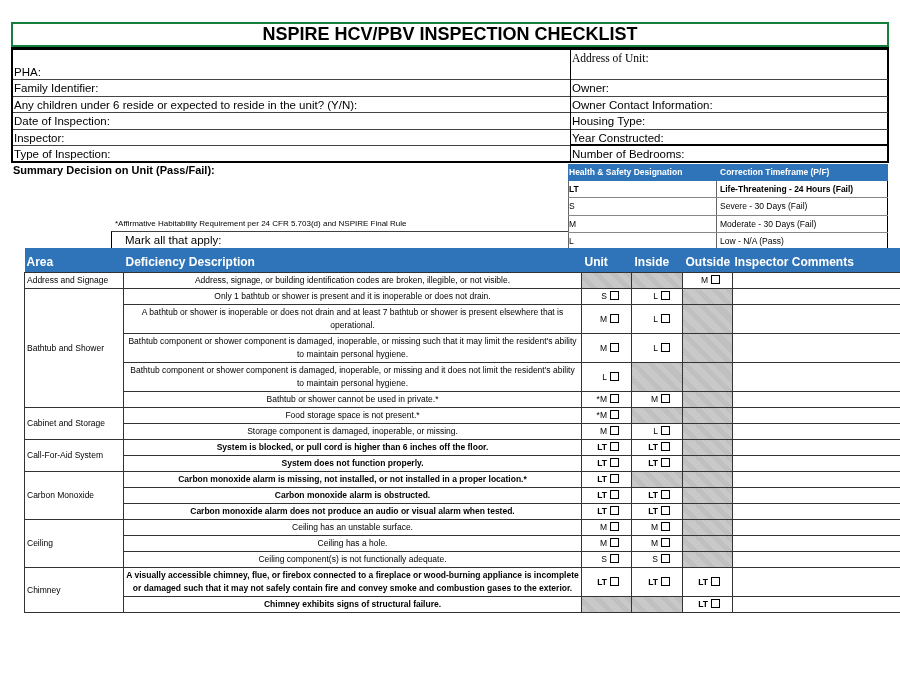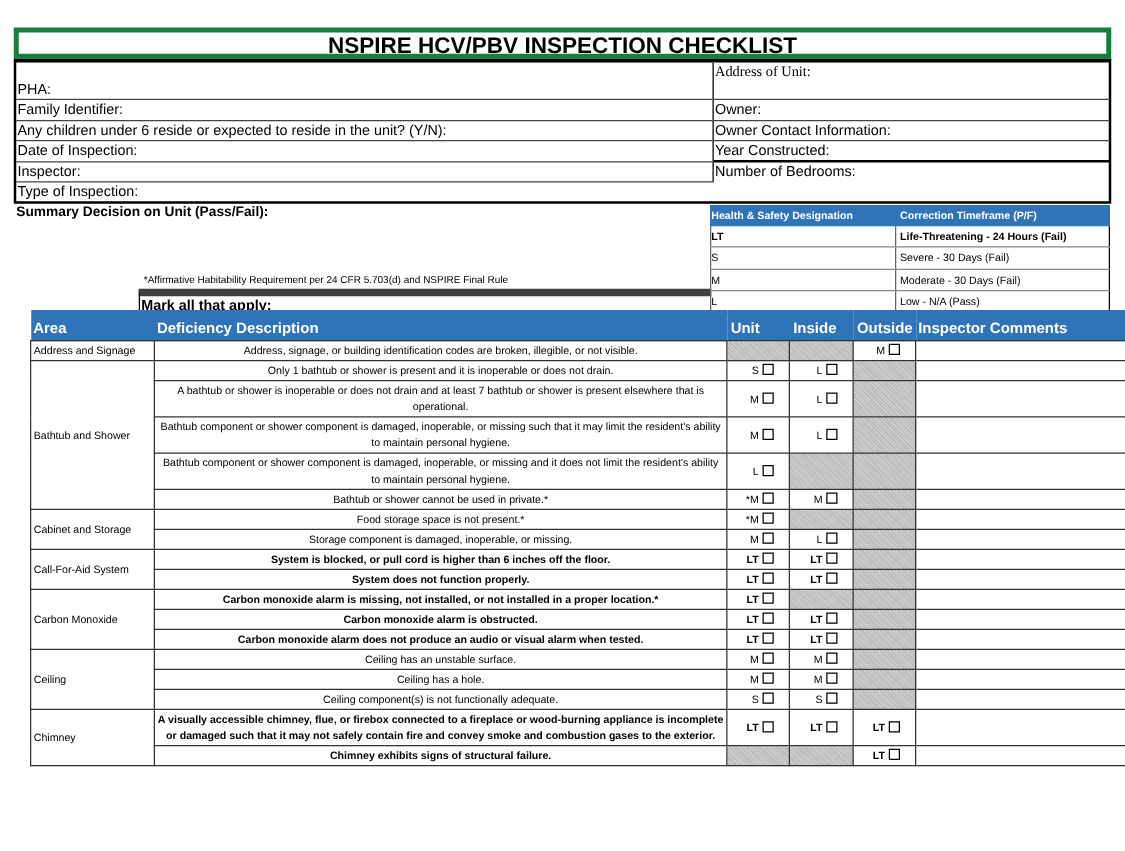--- a/index.html
+++ b/index.html
@@ -1,40 +1,40 @@
 <!DOCTYPE html>
 <html><head>
 <meta charset="utf-8">
 <style>
   html, body { margin:0; padding:0; background:#fff; }
   body { width:900px; height:681px; position:relative; overflow:hidden;
          font-family:"Liberation Sans", sans-serif; color:#000; }
   .abs { position:absolute; box-sizing:border-box; }
 
   
-  #title { left:11px; top:22px; width:878px; height:25px; border:4px solid #15803d;
+  #title { left:11px; top:22px; width:878px; height:25px; border:2px solid #15803d;
            text-align:center; font-weight:bold; font-size:18px; line-height:21px; }
 
   
   #info { left:11px; top:47px; width:878px; height:116px; border:2px solid #000; border-top:3px solid #000; }
   .info-left, .info-right { position:absolute; top:0; }
   .info-left { left:0; width:557px; }
   .info-right { left:557px; width:317px; border-left:1px solid #000; }
   .info-row { box-sizing:border-box; height:16.5px; font-size:11.5px; line-height:16px;
               border-bottom:1px solid #444; padding-left:1px; white-space:nowrap; }
   .info-row.first { height:30px; }
   .info-left .info-row.first { line-height:44px; }
   .info-right .info-row.first { line-height:16px;font-family:Liberation Serif, serif; }
   .info-row.last { border-bottom:none; }
   .info-row.thick { border-bottom:2px solid #000; }
 
   #summary { left:13px; top:164px; font-size:11px; font-weight:bold; }
   #footnote { left:115px; top:219px; font-size:8px; }
-  #mark-all { left:111px; top:231px; width:458px; height:17px; border-left:1px solid #000; border-top:6px solid #404040;
-              font-size:11.5px; font-weight:bold; line-height:17px; padding-left:1px; }
+  #mark-all { left:111px; top:231px; width:458px; height:17px; border-left:1px solid #000; border-top:1px solid #404040;
+              font-size:11.5px; font-weight:normal; line-height:17px; padding-left:13px; }
 
   
   #legend { left:568px; top:164px; width:320px; }
   .lg-row { display:flex; height:16.5px; border-bottom:1px solid #888; font-size:8.5px; line-height:16px; }
   .lg-row .c1 { width:149px; border-right:1px solid #666; padding-left:0; box-sizing:border-box; border-left:1px solid #666; }
   .lg-row .c2 { flex:1; padding-left:3px; border-right:1px solid #000; }
   .lg-head { background:#2f74b8; color:#fff; font-weight:bold; border-bottom:none; }
   .lg-head .c1, .lg-head .c2 { border-color:#2f74b8; }
   .bold { font-weight:bold; }
 
@@ -65,20 +65,21 @@
     <div class="info-row">Family Identifier:</div>
     <div class="info-row">Any children under 6 reside or expected to reside in the unit? (Y/N):</div>
     <div class="info-row">Date of Inspection:</div>
     <div class="info-row">Inspector:</div>
     <div class="info-row last">Type of Inspection:</div>
   </div>
   <div class="info-right">
     <div class="info-row first">Address of Unit:</div>
     <div class="info-row">Owner:</div>
     <div class="info-row">Owner Contact Information:</div>
+    <div class="info-row">Housing Type:</div>
     <div class="info-row thick">Year Constructed:</div>
     <div class="info-row last">Number of Bedrooms:</div>
   </div>
 </div>
 
 <div id="summary" class="abs">Summary Decision on Unit (Pass/Fail):</div>
 <div id="footnote" class="abs">*Affirmative Habitability Requirement per 24 CFR 5.703(d) and NSPIRE Final Rule</div>
 <div id="mark-all" class="abs">Mark all that apply:</div>
 
 <div id="legend" class="abs">

